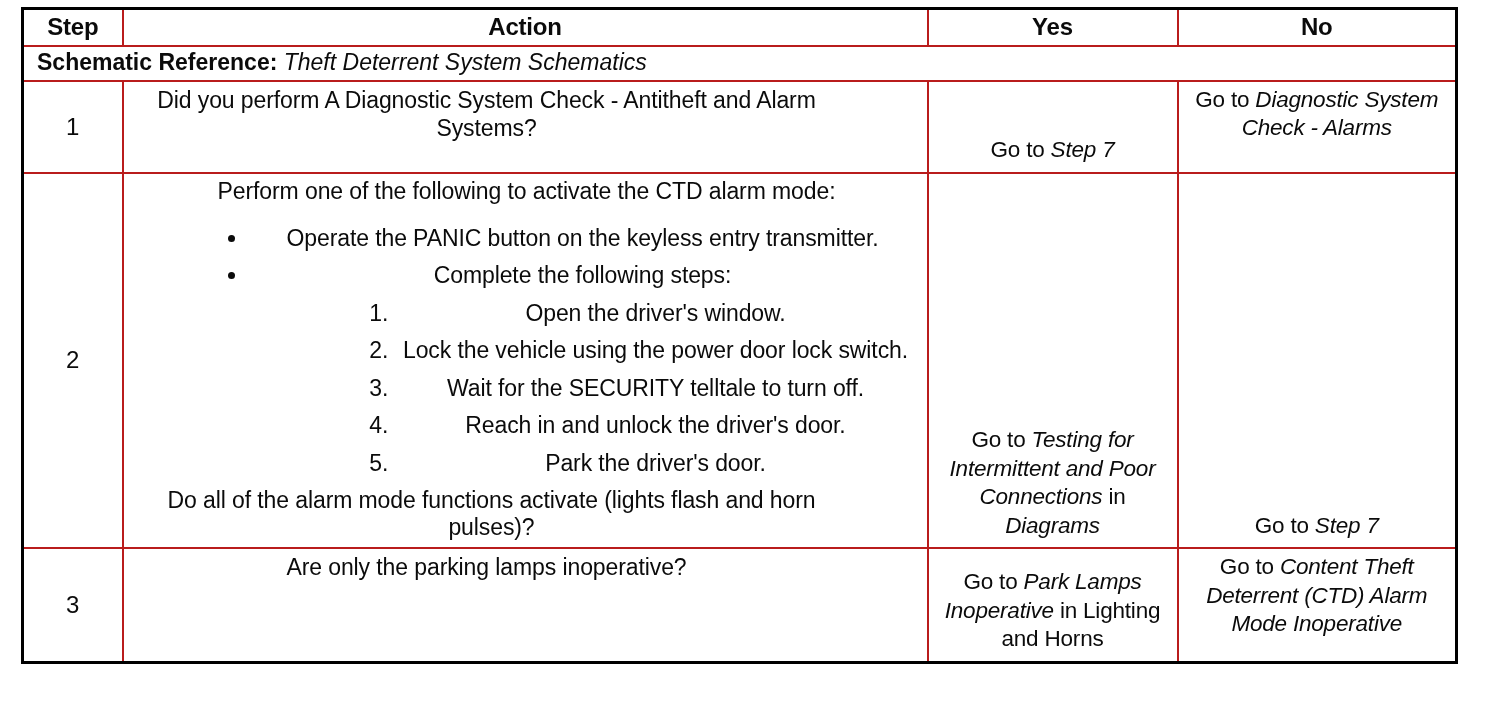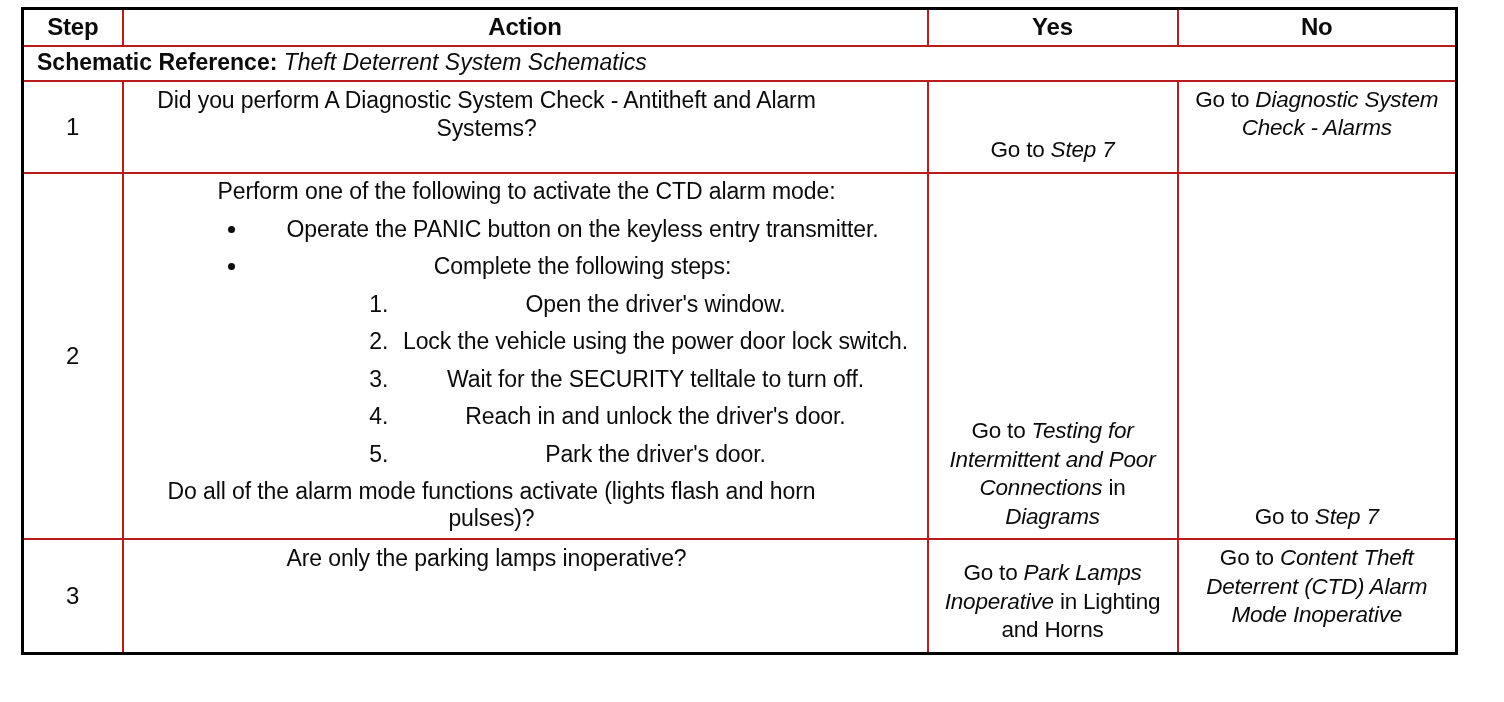--- a/index.html
+++ b/index.html
@@ -57,21 +57,21 @@
     vertical-align: middle;
     font-size: 24px;
   }
 
   td.action {
     font-size: 23px;
     padding: 4px 10px 6px 13px;
     letter-spacing: -0.1px;
   }
   td.action p.q1 { max-width: 700px; line-height: 1.22; }
-  td.action p.intro { margin-bottom: 12px; line-height: 1.15; }
+  td.action p.intro { margin-bottom: 21px; line-height: 1.15; }
   td.action ul {
     list-style: disc;
     margin-left: 92px;
     padding-left: 20px;
   }
   td.action ul > li { margin-bottom: 11px; line-height: 1.15; }
   td.action ol {
     list-style: decimal;
     margin: 11px 0 0 118px;
     padding-left: 28px;

